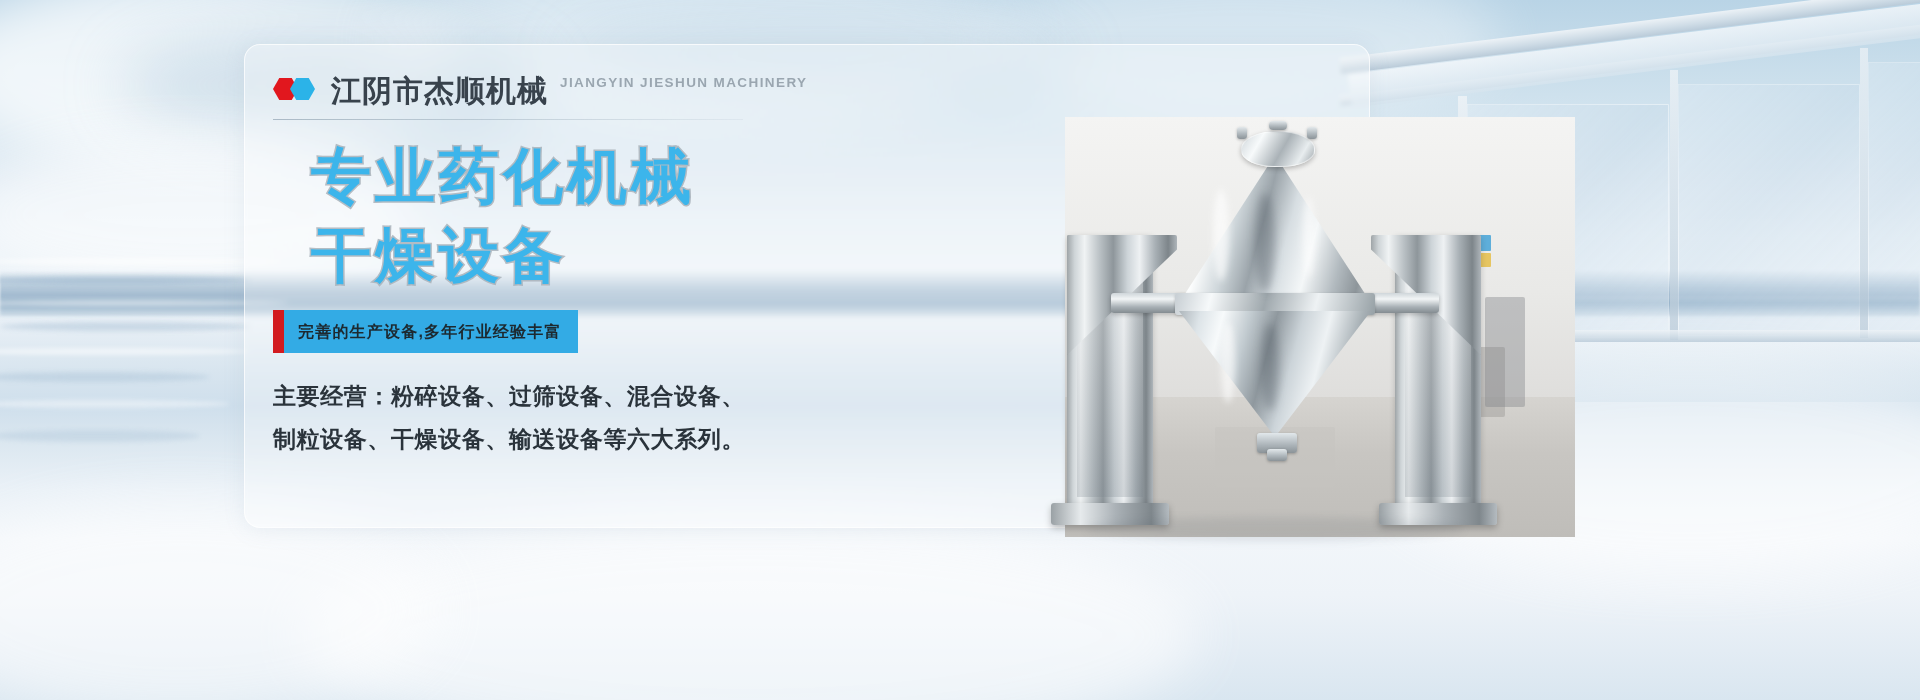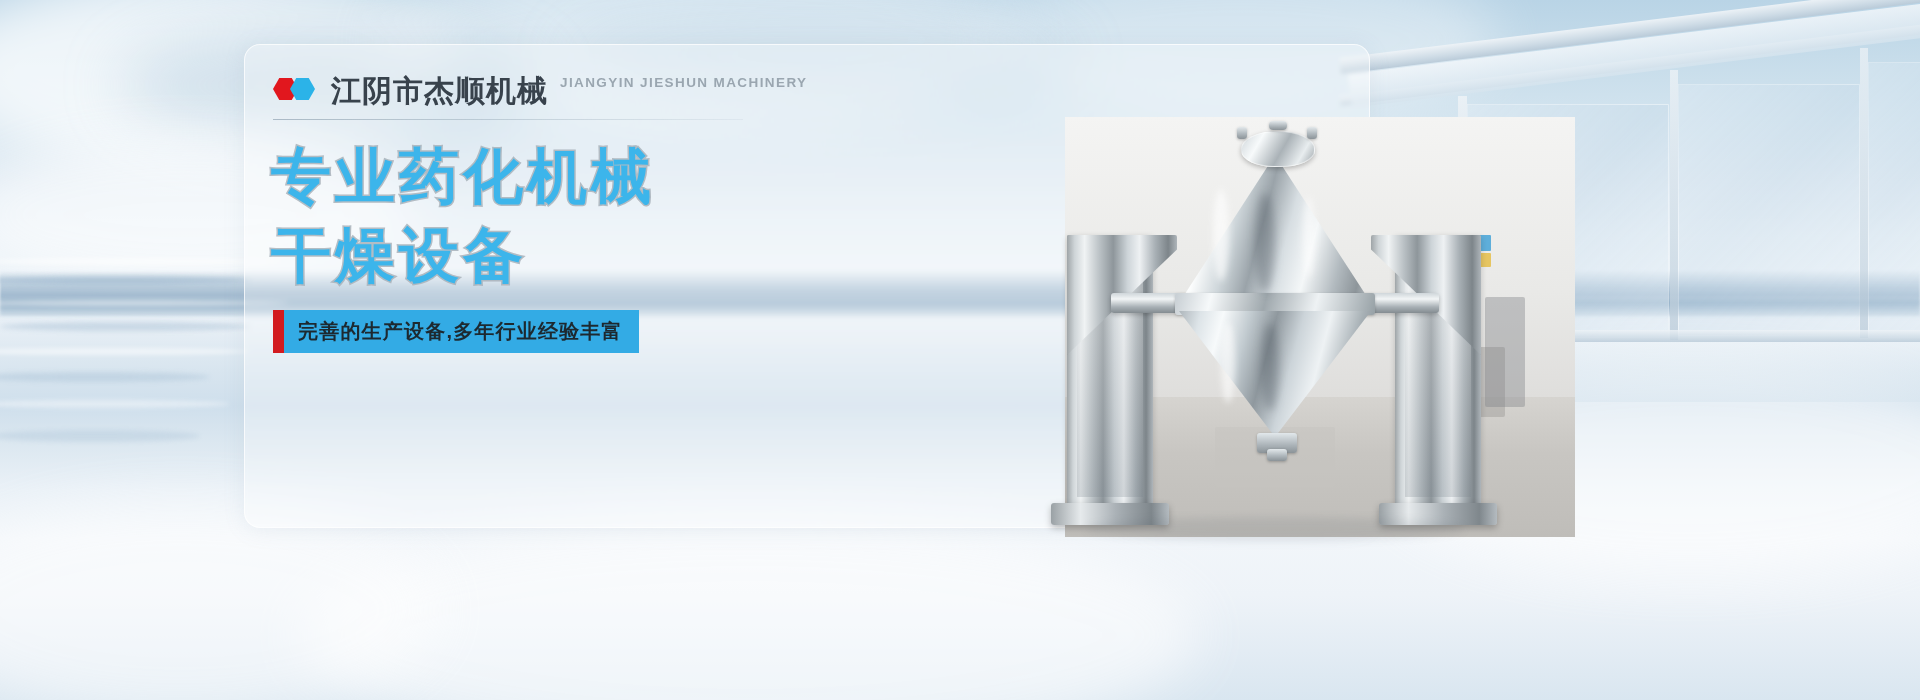--- a/index.html
+++ b/index.html
@@ -106,32 +106,32 @@
 
   
   .headline{
     position:absolute;left:26px;top:92px;
     font-size:60px;font-weight:700;line-height:1.32;
     color:#3cb5eb;letter-spacing:4px;
     -webkit-text-stroke:3px rgba(168,178,186,.85);
     paint-order:stroke fill;
     white-space:nowrap;
   }
-  .headline .hl-line{display:block;}
+  .headline .hl-line{display:block;margin-left:40px;}
 
   
   .hl-bar{
     position:absolute;left:28px;top:265px;height:43px;
     display:flex;align-items:center;
     background:#33abe5;
   }
   .hl-accent{width:11px;height:43px;background:#d21b20;flex:none;}
   .hl-text{
     padding:0 16px 0 14px;
-    font-size:20px;font-weight:700;color:#1d2930;letter-spacing:1.2px;
+    font-size:16px;font-weight:700;color:#1d2930;letter-spacing:1.2px;
     white-space:nowrap;line-height:43px;
   }
 
   
   .desc{
     position:absolute;left:28px;top:330px;width:520px;
     font-size:23px;font-weight:700;color:#2a333b;
     line-height:1.85;letter-spacing:.6px;
   }
   .desc .d-line{display:block;white-space:nowrap;}
@@ -280,20 +280,24 @@
     <div class="headline">
       <span class="hl-line">专业药化机械</span>
       <span class="hl-line">干燥设备</span>
     </div>
 
     <div class="hl-bar">
       <span class="hl-accent"></span>
       <span class="hl-text">完善的生产设备,多年行业经验丰富</span>
     </div>
 
+    <div class="desc">
+      <span class="d-line">主要经营：粉碎设备、过筛设备、混合设备、</span>
+      <span class="d-line">制粒设备、干燥设备、输送设备等六大系列。</span>
+    </div>
 
     <div class="photo">
       <div class="photo-bg"></div>
       <div class="ws-wall"></div>
       <div class="ws-floor"></div>
 
       <div class="ws-obj" style="left:58px;top:230px;width:36px;height:80px;background:#8e8d8a;opacity:.55;"></div>
       <div class="ws-obj" style="left:60px;top:318px;width:60px;height:26px;background:#b9a08a;opacity:.6;"></div>
       <div class="ws-obj" style="left:420px;top:250px;width:70px;height:70px;background:#9b9a96;opacity:.45;"></div>
       <div class="ws-obj" style="left:470px;top:200px;width:40px;height:110px;background:#7f8386;opacity:.4;"></div>

